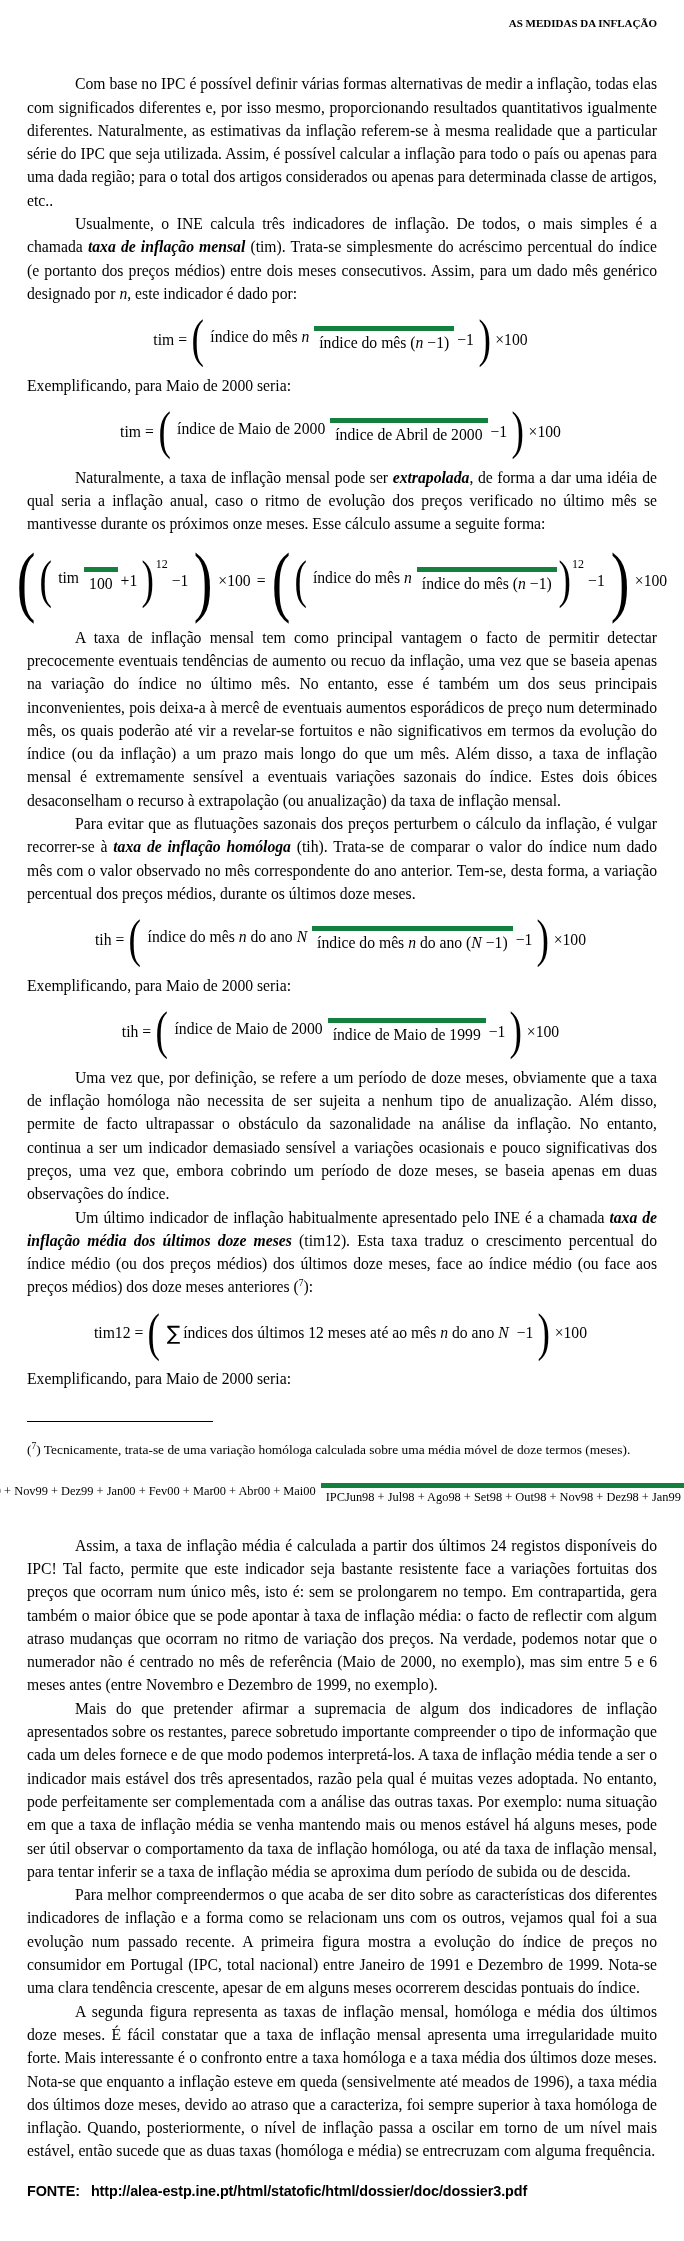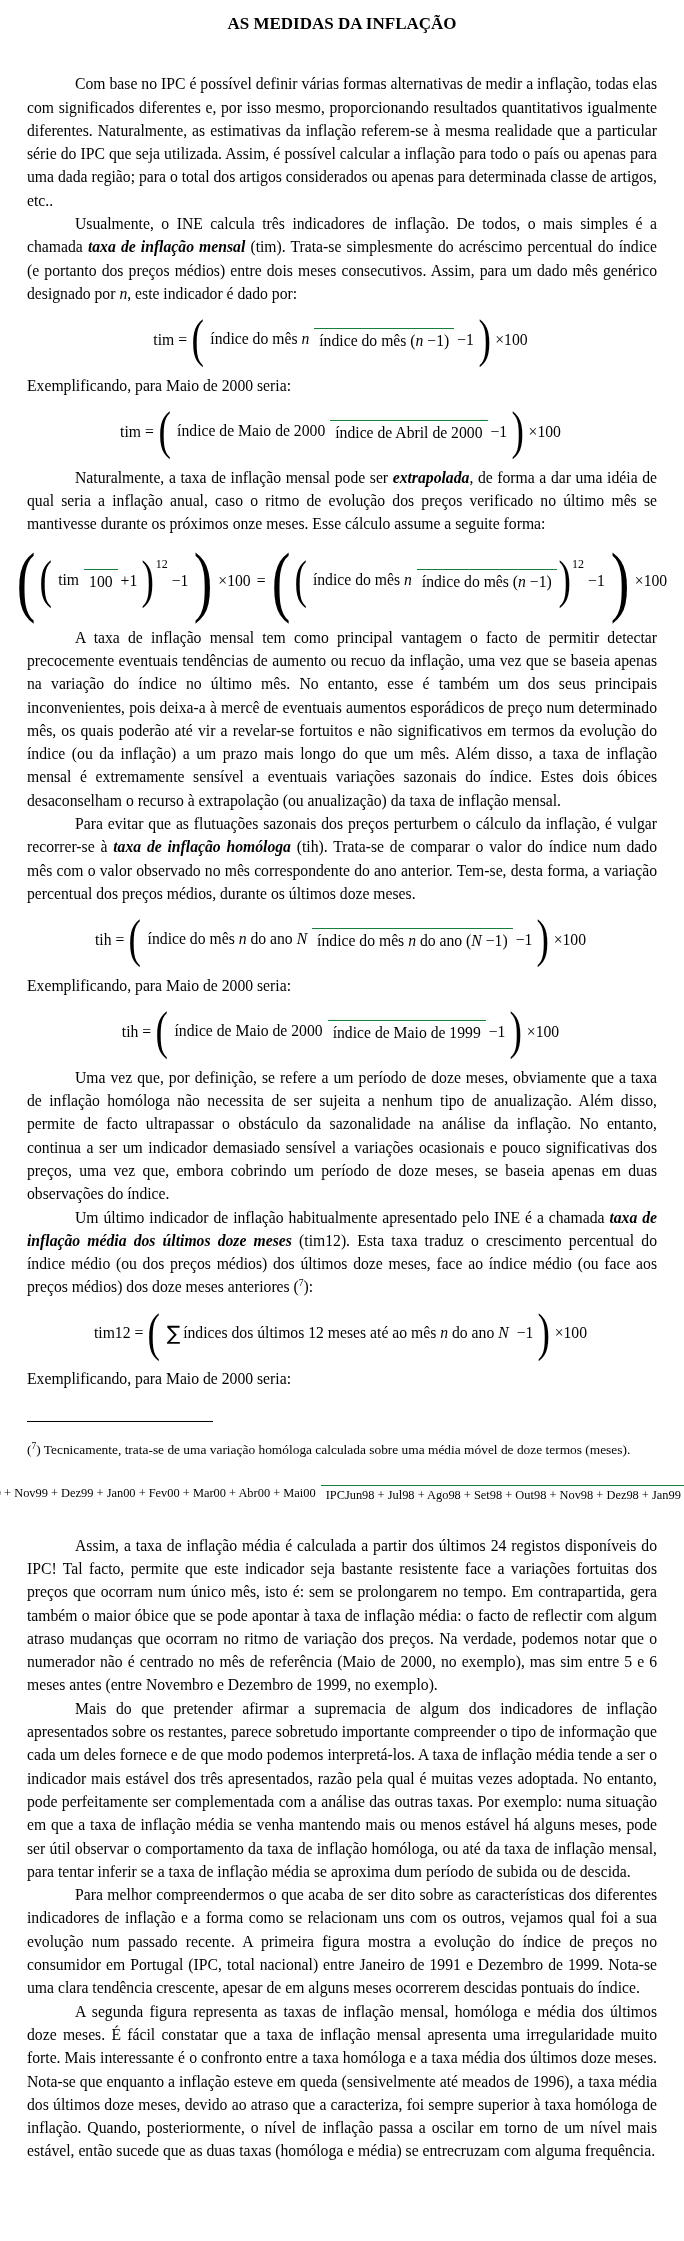--- a/index.html
+++ b/index.html
@@ -8,23 +8,23 @@
     box-sizing:border-box;
     width:684px;
     padding:6px 27px 14px 27px;
     font-family:"Liberation Serif", serif;
     font-size:15.7px;
     line-height:23.3px;
     color:#000;
     background:#fff;
   }
   .title{
-    text-align:center;
+    text-align:right;
     font-weight:bold;
-    font-size:17px;
+    font-size:11px;
     margin:6px 0 0 0;
   }
   .first-para{margin-top:37px;}
   p{margin:0;text-align:justify;}
   p.ind{text-indent:48px;}
   p.exline{text-align:left;}
   .bi{font-weight:bold;font-style:italic;}
   .i{font-style:italic;}
   sup{font-size:9.5px;line-height:0;}
   .sum{font-family:"DejaVu Sans", sans-serif;font-size:20px;line-height:0;position:relative;top:2px;margin-right:3px;}
@@ -32,21 +32,21 @@
   .formula{
     display:flex;
     align-items:center;
     justify-content:center;
     margin:13px 0;
     text-align:center;
     white-space:nowrap;
   }
   .frac{display:inline-flex;flex-direction:row;line-height:21.5px;}
   .frac .num{padding:0 5px 1px 5px;}
-  .frac .den{border-top:1px solid #15803d;padding:1px 5px 0 5px;}
+  .frac .den{border-top:5px solid #15803d;padding:1px 5px 0 5px;}
   .paren{
     display:inline-block;
     font-size:52px;
     line-height:0.82;
     font-weight:400;
     transform:scaleX(0.72);
     margin:0 -1px;
   }
   .paren.pbig{font-size:78px;}
   .paren.pfoot{font-size:42px;}
@@ -216,14 +216,18 @@
   </div>
 
   <p class="ind">Assim, a taxa de inflação média é calculada a partir dos últimos 24 registos disponíveis do IPC! Tal facto, permite que este indicador seja bastante resistente face a variações fortuitas dos preços que ocorram num único mês, isto é: sem se prolongarem no tempo. Em contrapartida, gera também o maior óbice que se pode apontar à taxa de inflação média: o facto de reflectir com algum atraso mudanças que ocorram no ritmo de variação dos preços. Na verdade, podemos notar que o numerador não é centrado no mês de referência (Maio de 2000, no exemplo), mas sim entre 5 e 6 meses antes (entre Novembro e Dezembro de 1999, no exemplo).</p>
 
   <p class="ind">Mais do que pretender afirmar a supremacia de algum dos indicadores de inflação apresentados sobre os restantes, parece sobretudo importante compreender o tipo de informação que cada um deles fornece e de que modo podemos interpretá-los. A taxa de inflação média tende a ser o indicador mais estável dos três apresentados, razão pela qual é muitas vezes adoptada. No entanto, pode perfeitamente ser complementada com a análise das outras taxas. Por exemplo: numa situação em que a taxa de inflação média se venha mantendo mais ou menos estável há alguns meses, pode ser útil observar o comportamento da taxa de inflação homóloga, ou até da taxa de inflação mensal, para tentar inferir se a taxa de inflação média se aproxima dum período de subida ou de descida.</p>
 
   <p class="ind">Para melhor compreendermos o que acaba de ser dito sobre as características dos diferentes indicadores de inflação e a forma como se relacionam uns com os outros, vejamos qual foi a sua evolução num passado recente. A primeira figura mostra a evolução do índice de preços no consumidor em Portugal (IPC, total nacional) entre Janeiro de 1991 e Dezembro de 1999. Nota-se uma clara tendência crescente, apesar de em alguns meses ocorrerem descidas pontuais do índice.</p>
 
   <p class="ind">A segunda figura representa as taxas de inflação mensal, homóloga e média dos últimos doze meses. É fácil constatar que a taxa de inflação mensal apresenta uma irregularidade muito forte. Mais interessante é o confronto entre a taxa homóloga e a taxa média dos últimos doze meses. Nota-se que enquanto a inflação esteve em queda (sensivelmente até meados de 1996), a taxa média dos últimos doze meses, devido ao atraso que a caracteriza, foi sempre superior à taxa homóloga de inflação. Quando, posteriormente, o nível de inflação passa a oscilar em torno de um nível mais estável, então sucede que as duas taxas (homóloga e média) se entrecruzam com alguma frequência.</p>
 
+  <p class="fonte">
+    <span class="src-label">FONTE:</span>
+    <span class="src-url">http://alea-estp.ine.pt/html/statofic/html/dossier/doc/dossier3.pdf</span>
+  </p>
 
 </div>
 
 </body></html>

